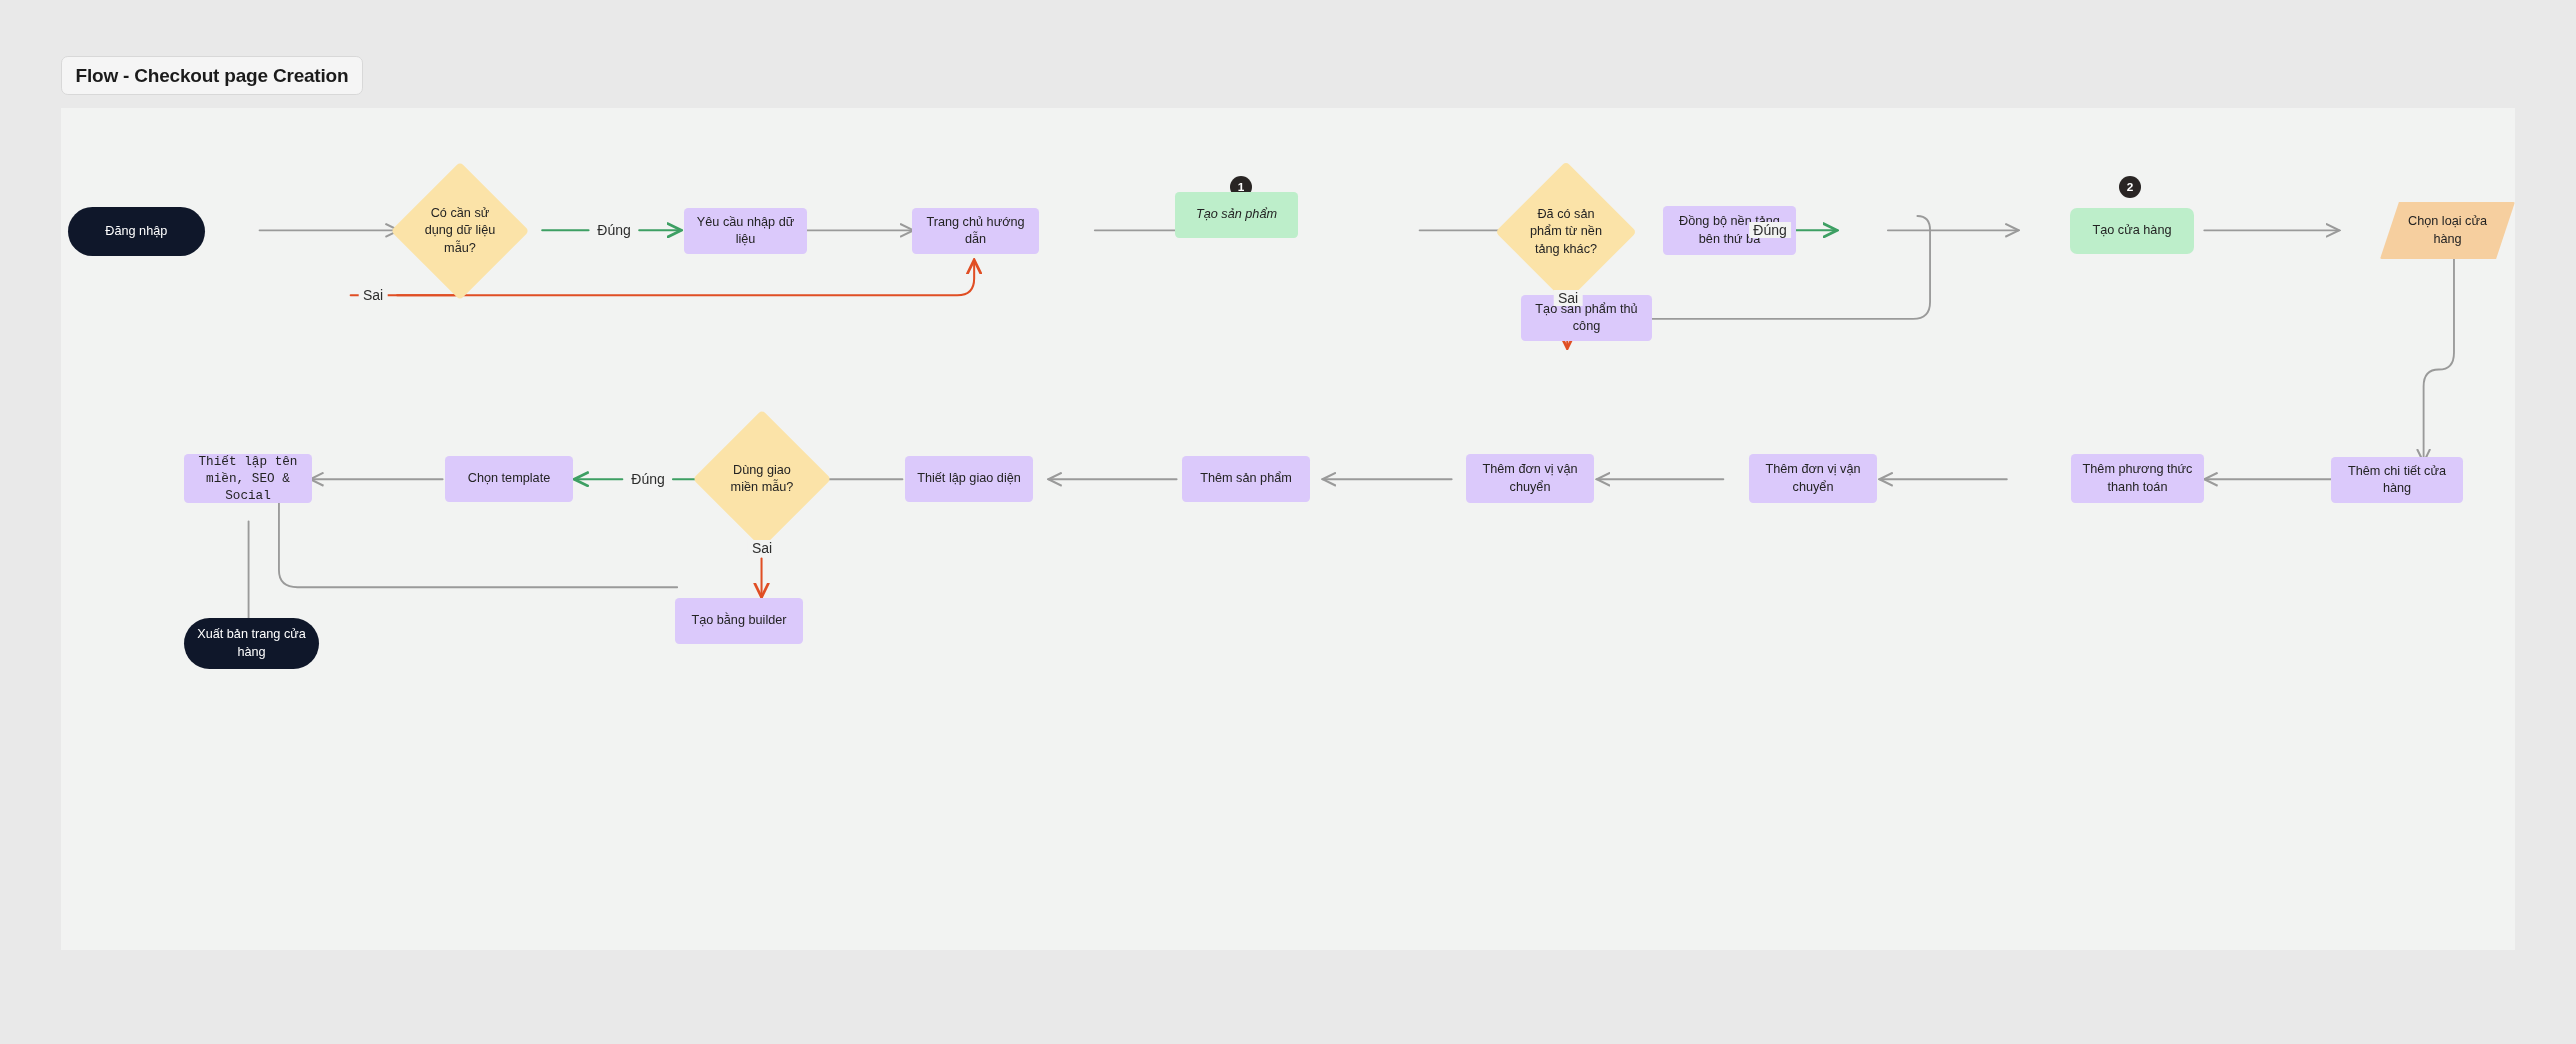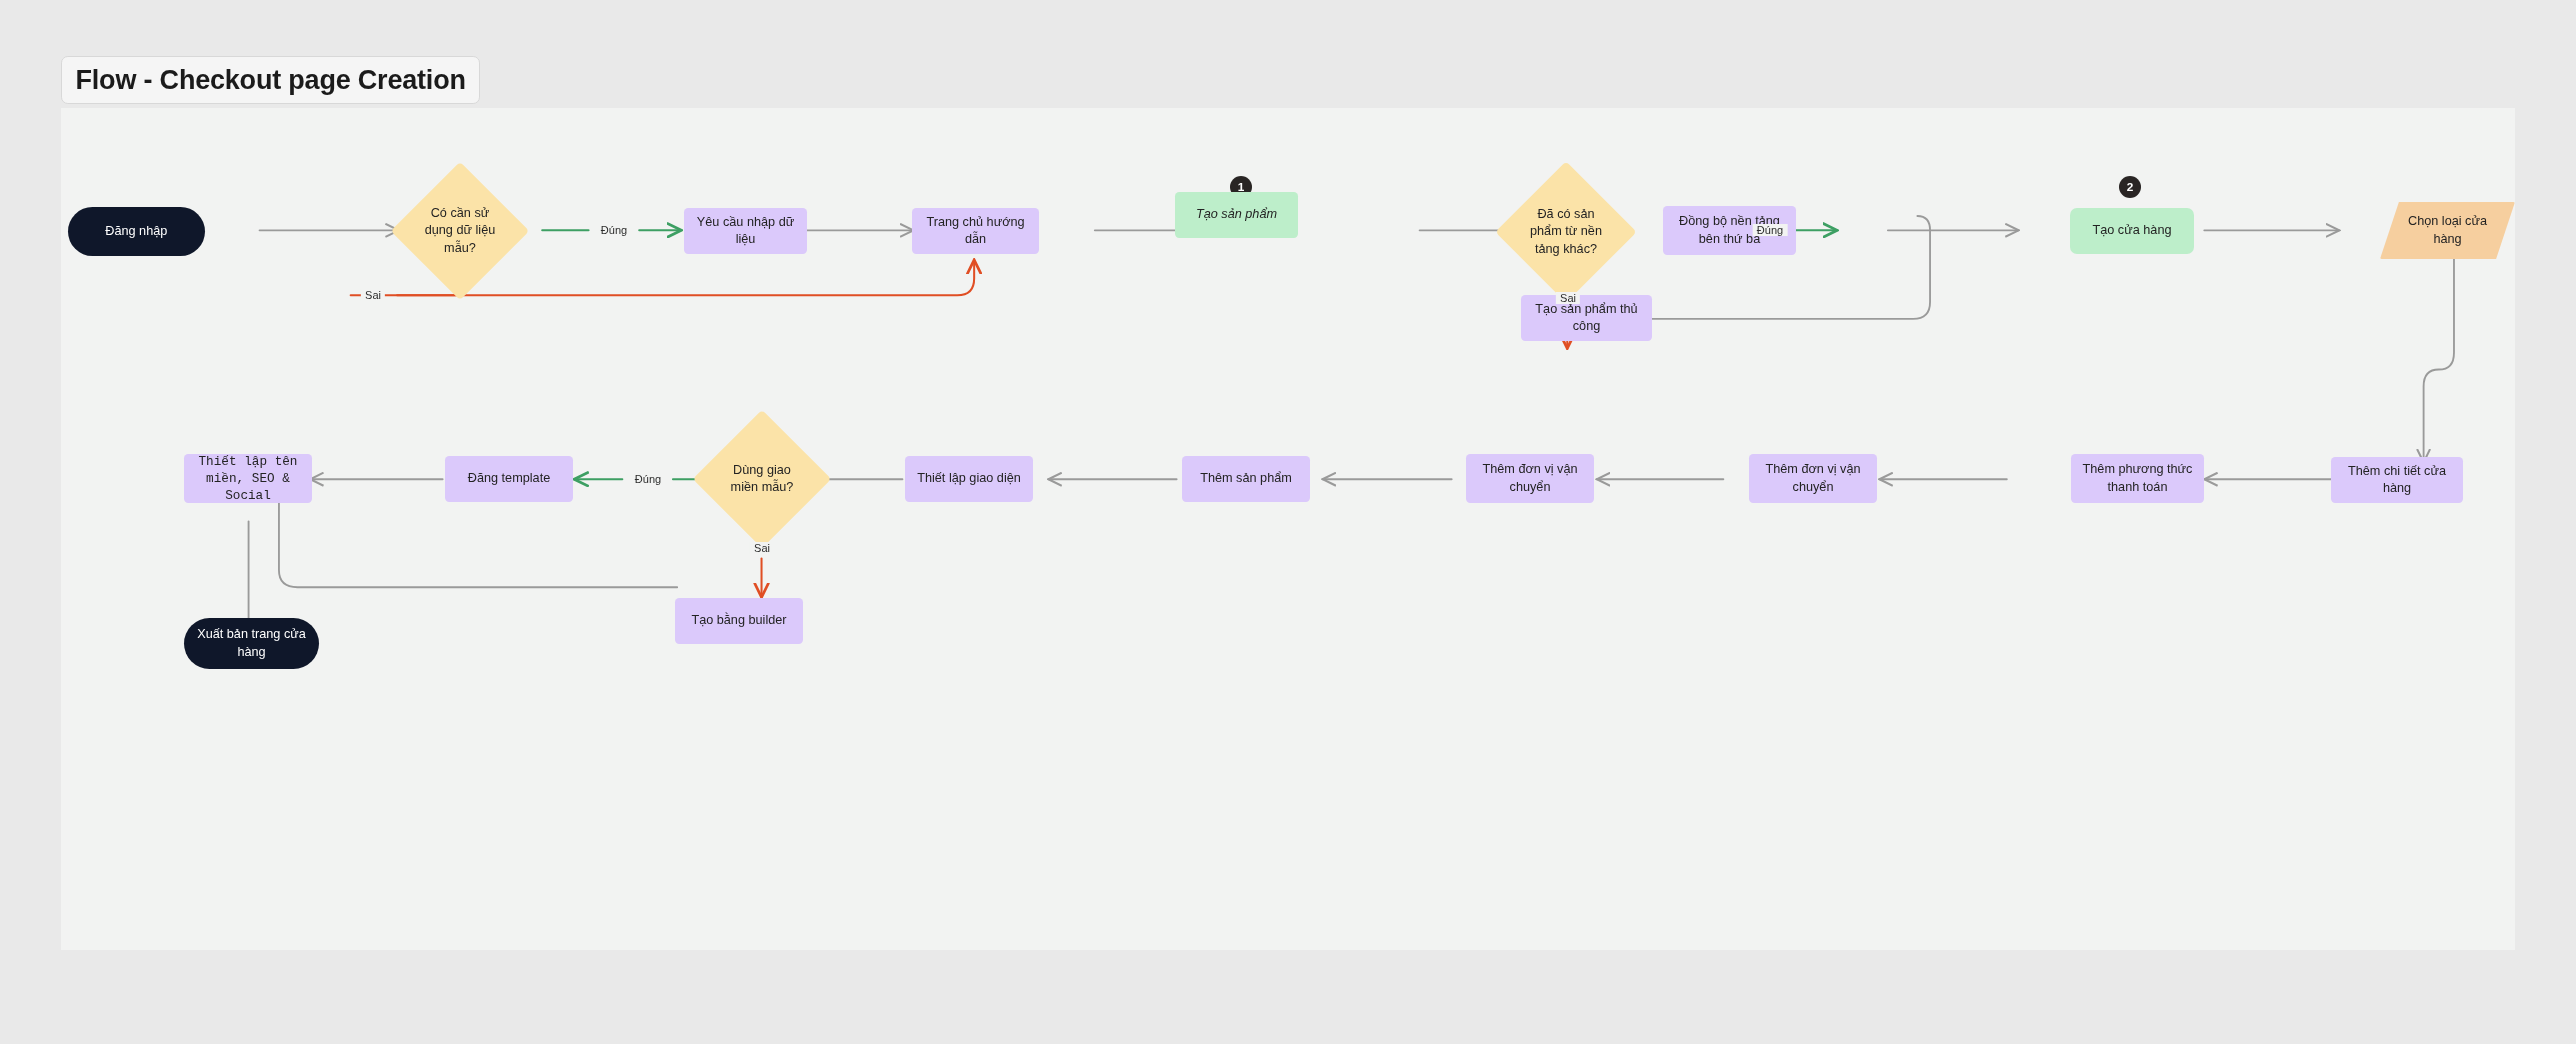--- a/index.html
+++ b/index.html
@@ -11,21 +11,21 @@
     overflow: hidden;
   }
   #app { position: relative; width: 2576px; height: 1045px; background: #e9e9e9; }
 
   #title-chip {
     position: absolute; left: 61px; top: 56px;
     background: #f5f5f5;
     border: 0.8px solid #d8d8d8;
     border-radius: 6.8px;
     padding: 7.6px 13.5px;
-    font-size: 27px;
+    font-size: 19px;
     font-weight: 700;
     color: #1b1b1b;
     letter-spacing: -0.2px;
     white-space: nowrap;
   }
 
   #canvas {
     position: absolute; left: 61px; top: 108px;
     width: 2454px; height: 842px;
     background: #f2f3f2;
@@ -80,21 +80,21 @@
     border-radius: 50%;
     background: #292524;
     color: #ffffff;
     font-size: 11.8px;
     font-weight: 600;
     display: flex; align-items: center; justify-content: center;
   }
 
   .edge-label {
     position: absolute;
-    font-size: 11px;
+    font-size: 14px;
     color: #2d2d2d;
     background: #f2f3f2;
     padding: 0 4.2px;
     white-space: nowrap;
     transform: translate(-50%, -50%);
   }
 </style>
 </head>
 <body>
 
@@ -252,21 +252,21 @@
     <div class="node process" style="left:844px; top:348px; width:128px; height:46px;">
       <span>Thiết lập giao diện</span>
     </div>
 
     <div class="node decision" style="left:652px; top:322px; width:98px; height:98px;">
       <span class="diamond-shape"></span>
       <span class="diamond-label">Dùng giao miền mẫu?</span>
     </div>
 
     <div class="node process" style="left:384px; top:348px; width:128px; height:46px;">
-      <span>Đăng template</span>
+      <span>Chọn template</span>
     </div>
 
     <div class="node process" style="left:614px; top:490px; width:128px; height:46px;">
       <span>Tạo bằng builder</span>
     </div>
 
     <div class="node process" style="left:123px; top:346px; width:128px; height:49px;font-family:Liberation Mono, monospace;">
       <span>Thiết lập tên miền, SEO &amp; Social</span>
     </div>
 

